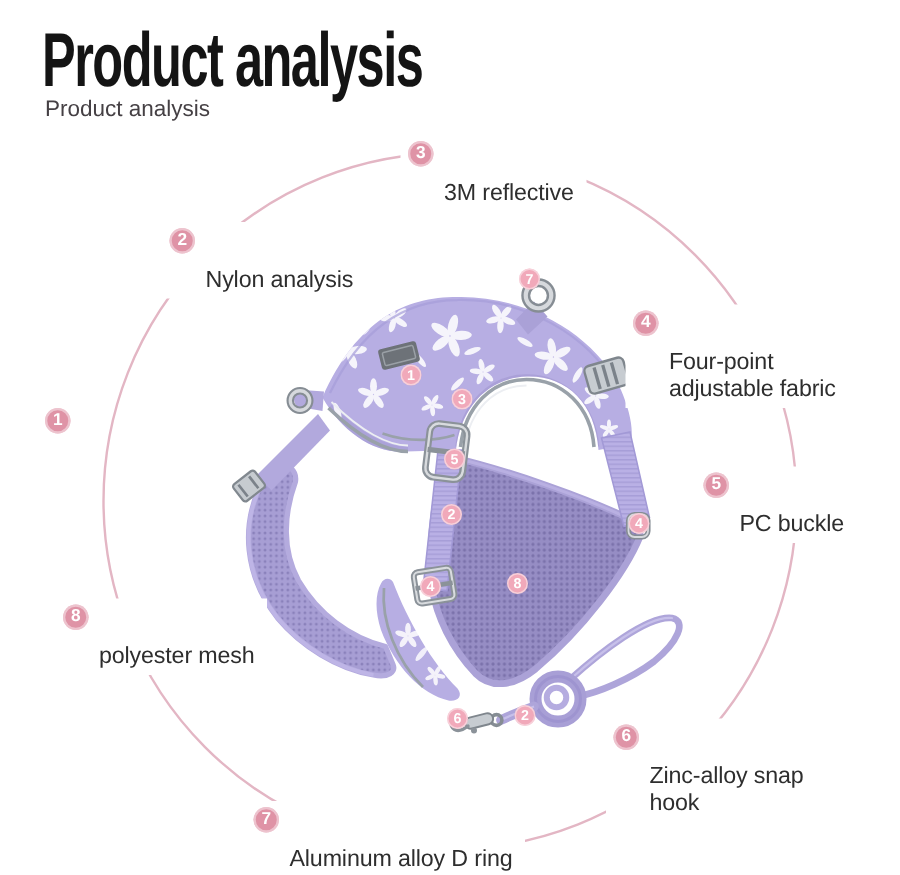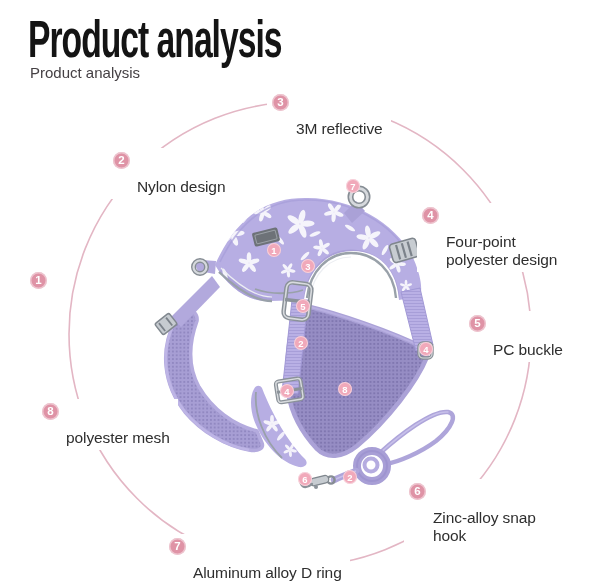--- a/index.html
+++ b/index.html
@@ -178,30 +178,30 @@
         <circle cx="316" cy="487" r="2" fill="#8b9299"></circle>
       </g>
     </g>
   </svg>
 
   <div class="callout" style="left:25px;top:268px">
     <span class="badge">1</span>
   </div>
   <div class="callout" style="left:108px;top:148px">
     <span class="badge">2</span>
-    <span class="lbl">Nylon design</span>
+    <span class="lbl">Nylon analysis</span>
   </div>
   <div class="callout" style="left:267px;top:90px">
     <span class="badge">3</span>
     <span class="lbl">3M reflective</span>
   </div>
   <div class="callout" style="left:417px;top:203px">
     <span class="badge">4</span>
     <span class="lbl">Four-point
-polyester design</span>
+adjustable fabric</span>
   </div>
   <div class="callout" style="left:464px;top:311px">
     <span class="badge">5</span>
     <span class="lbl">PC buckle</span>
   </div>
   <div class="callout" style="left:404px;top:479px">
     <span class="badge">6</span>
     <span class="lbl">Zinc-alloy snap
 hook</span>
   </div>

